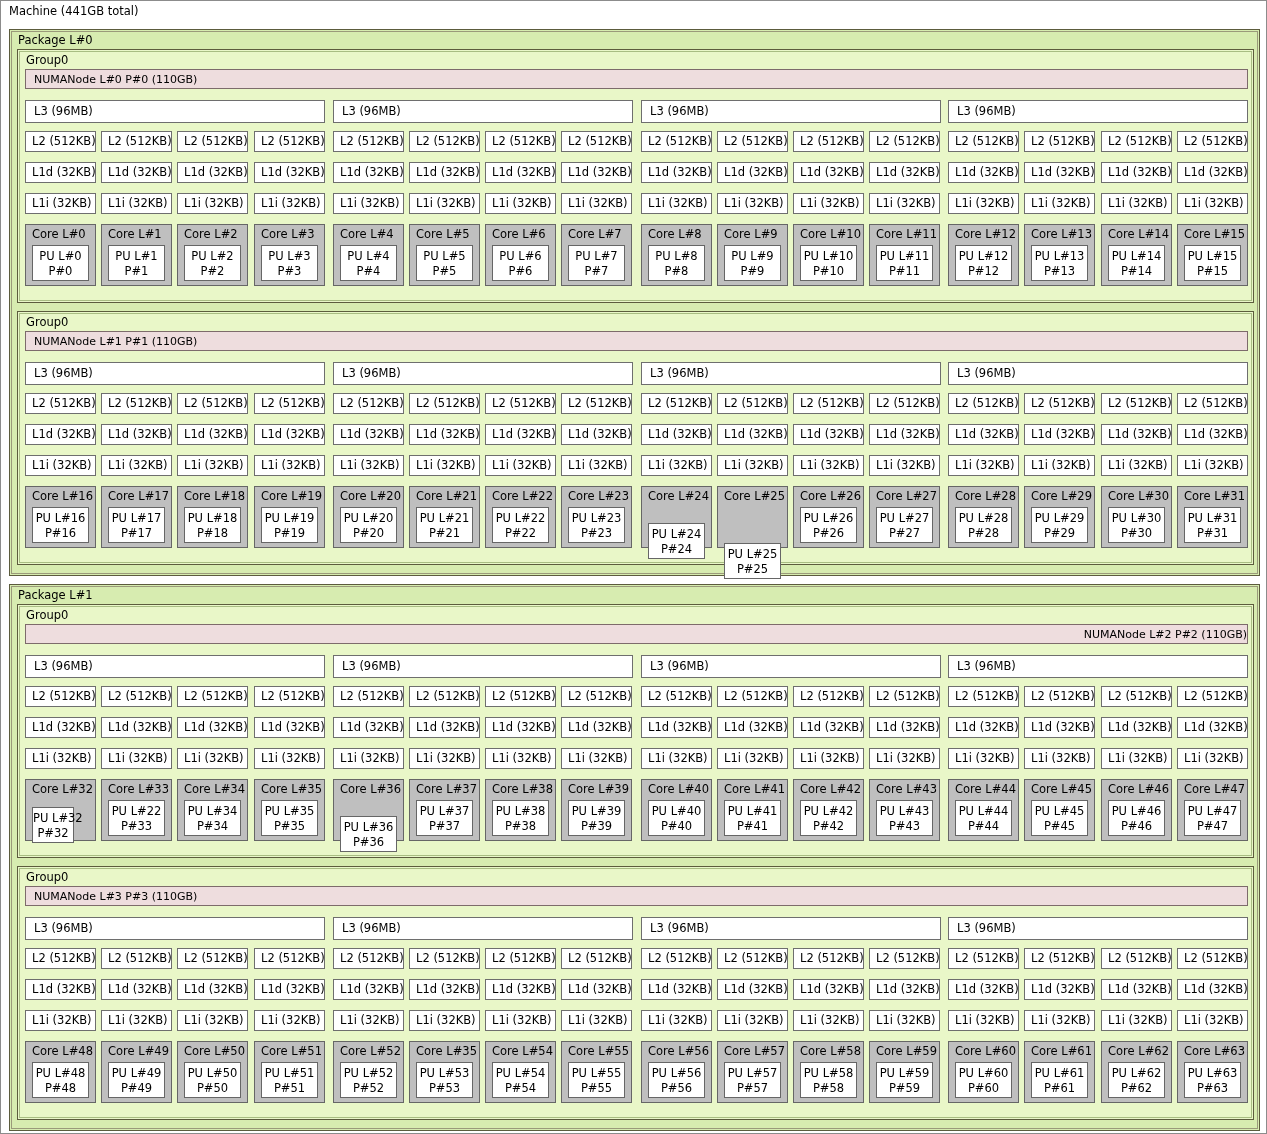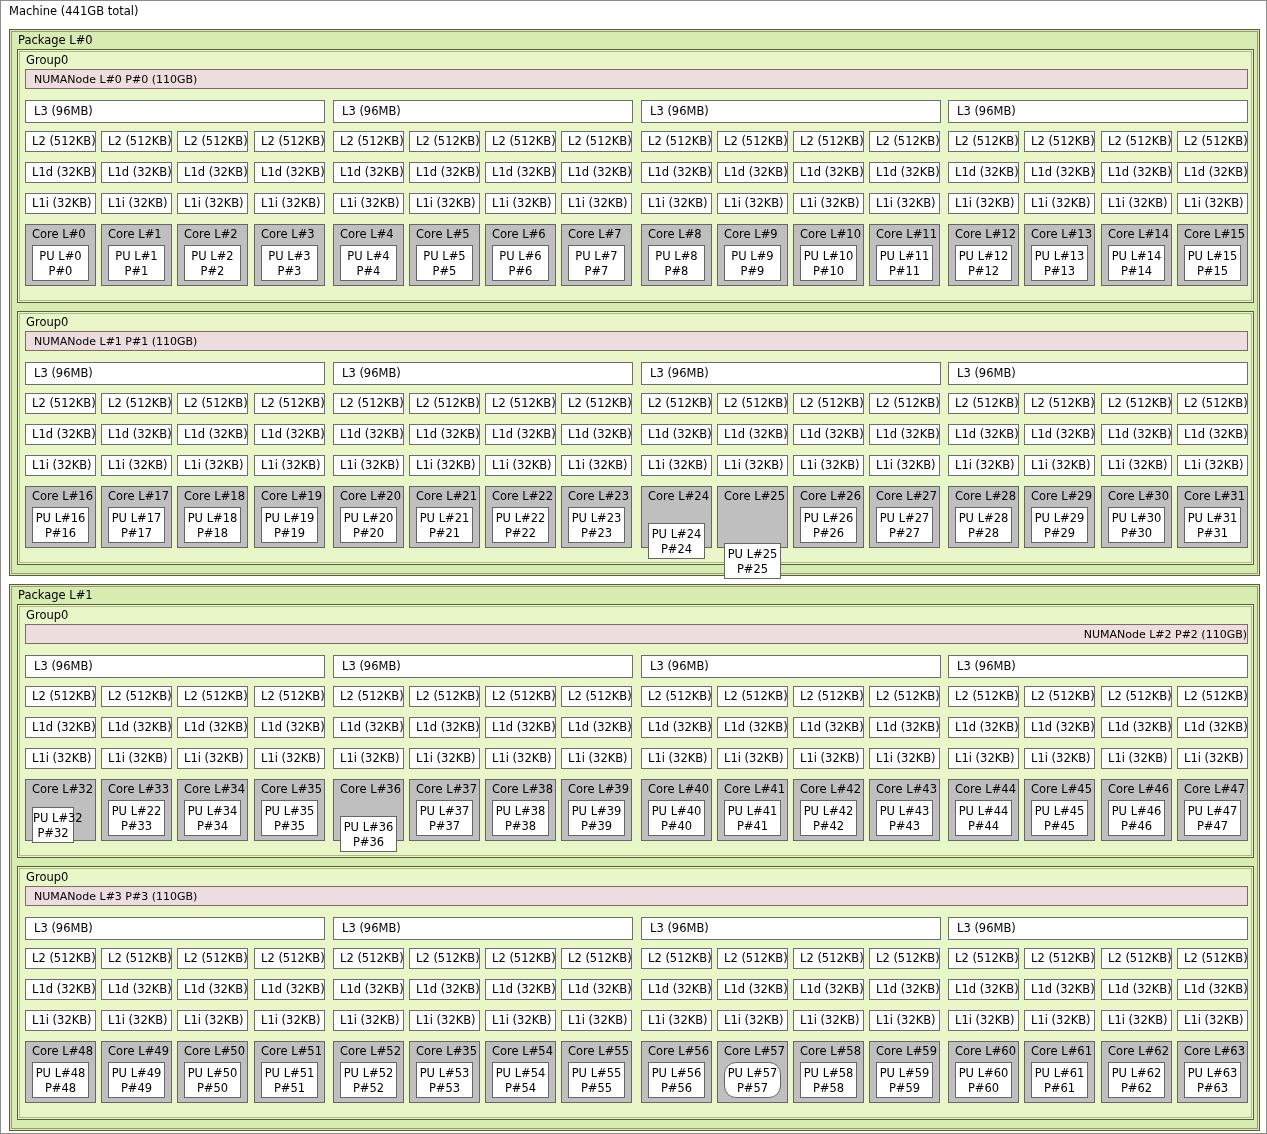--- a/index.html
+++ b/index.html
@@ -697,21 +697,21 @@
               <div class="pu" style="left: 6px; top: 20px; width: 57px; height: 36px;">
                 <span>PU L#56</span>
                 <span>P#56</span>
               </div>
             </div>
             <div class="cachebox lx" style="left: 699px; top: 81px; width: 71px; height: 21px;">L2 (512KB)</div>
             <div class="cachebox lx" style="left: 699px; top: 112px; width: 71px; height: 21px;">L1d (32KB)</div>
             <div class="cachebox lx" style="left: 699px; top: 143px; width: 71px; height: 21px;">L1i (32KB)</div>
             <div class="core" style="left: 699px; top: 174px; width: 71px; height: 62px;">
               <div class="core-label">Core L#57</div>
-              <div class="pu" style="left: 6px; top: 20px; width: 57px; height: 36px; border-radius: 12px;">
+              <div class="pu" style="left: 6px; top: 20px; width: 57px; height: 36px;">
                 <span>PU L#57</span>
                 <span>P#57</span>
               </div>
             </div>
             <div class="cachebox lx" style="left: 775px; top: 81px; width: 71px; height: 21px;">L2 (512KB)</div>
             <div class="cachebox lx" style="left: 775px; top: 112px; width: 71px; height: 21px;">L1d (32KB)</div>
             <div class="cachebox lx" style="left: 775px; top: 143px; width: 71px; height: 21px;">L1i (32KB)</div>
             <div class="core" style="left: 775px; top: 174px; width: 71px; height: 62px;">
               <div class="core-label">Core L#58</div>
               <div class="pu" style="left: 6px; top: 20px; width: 57px; height: 36px;">

